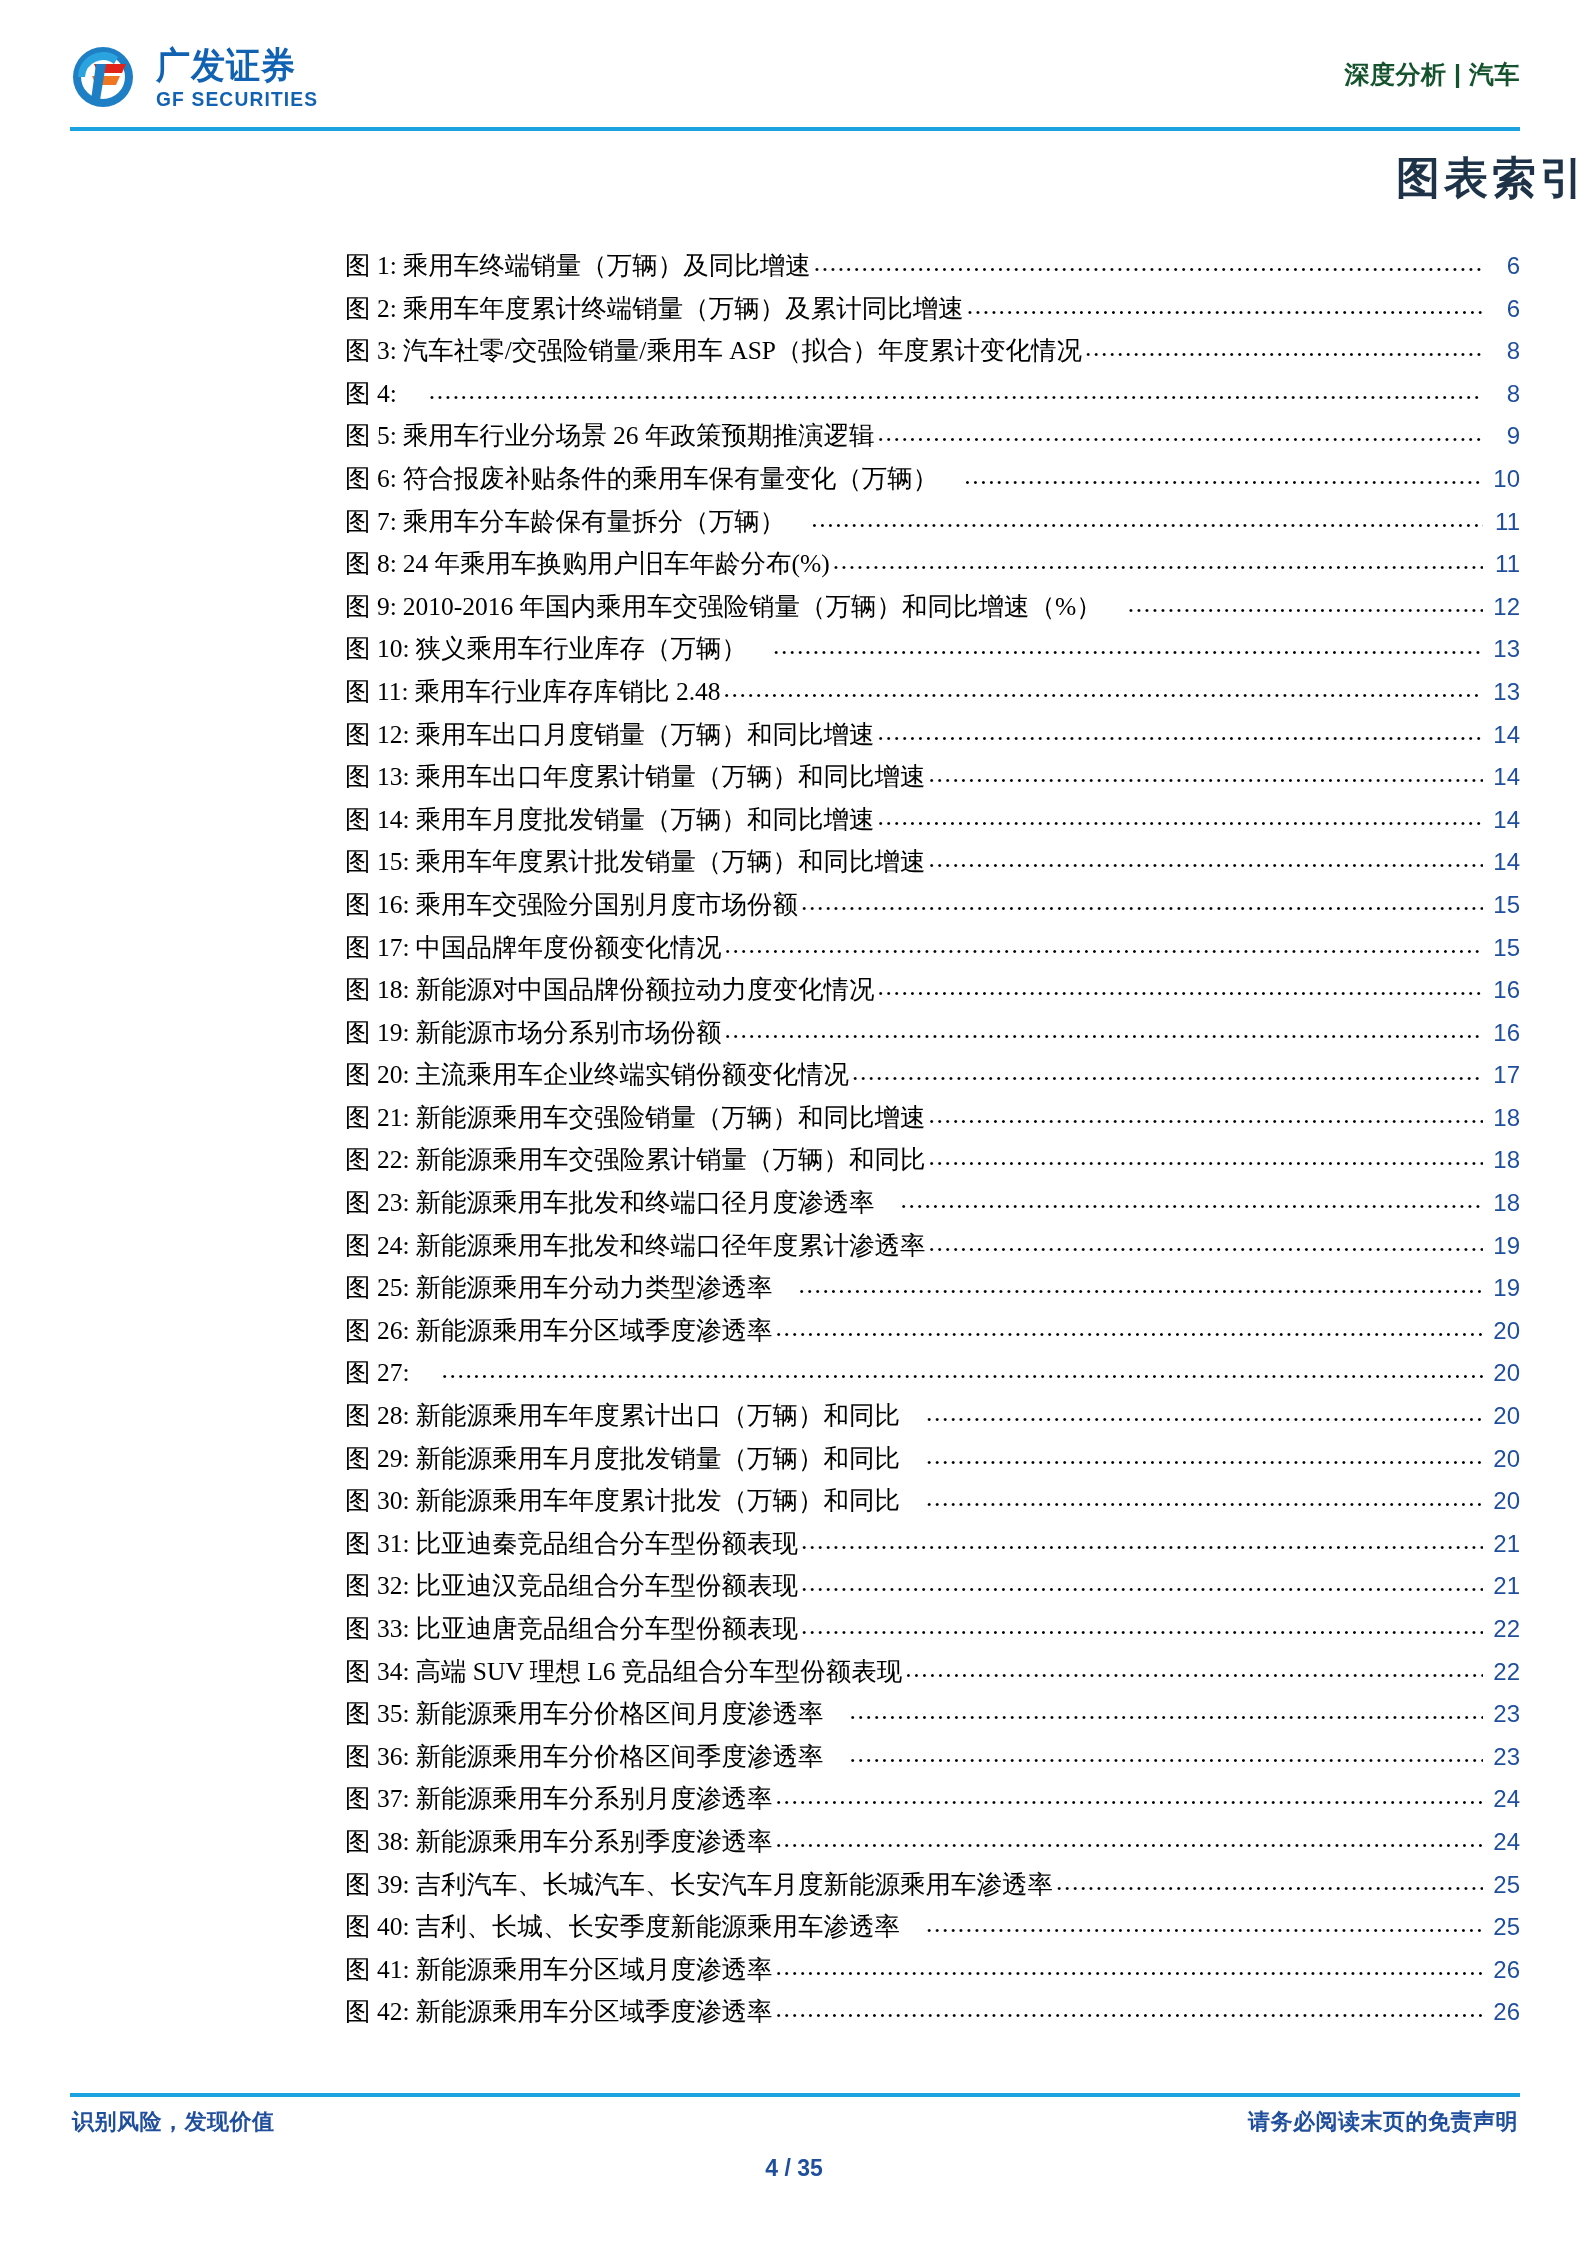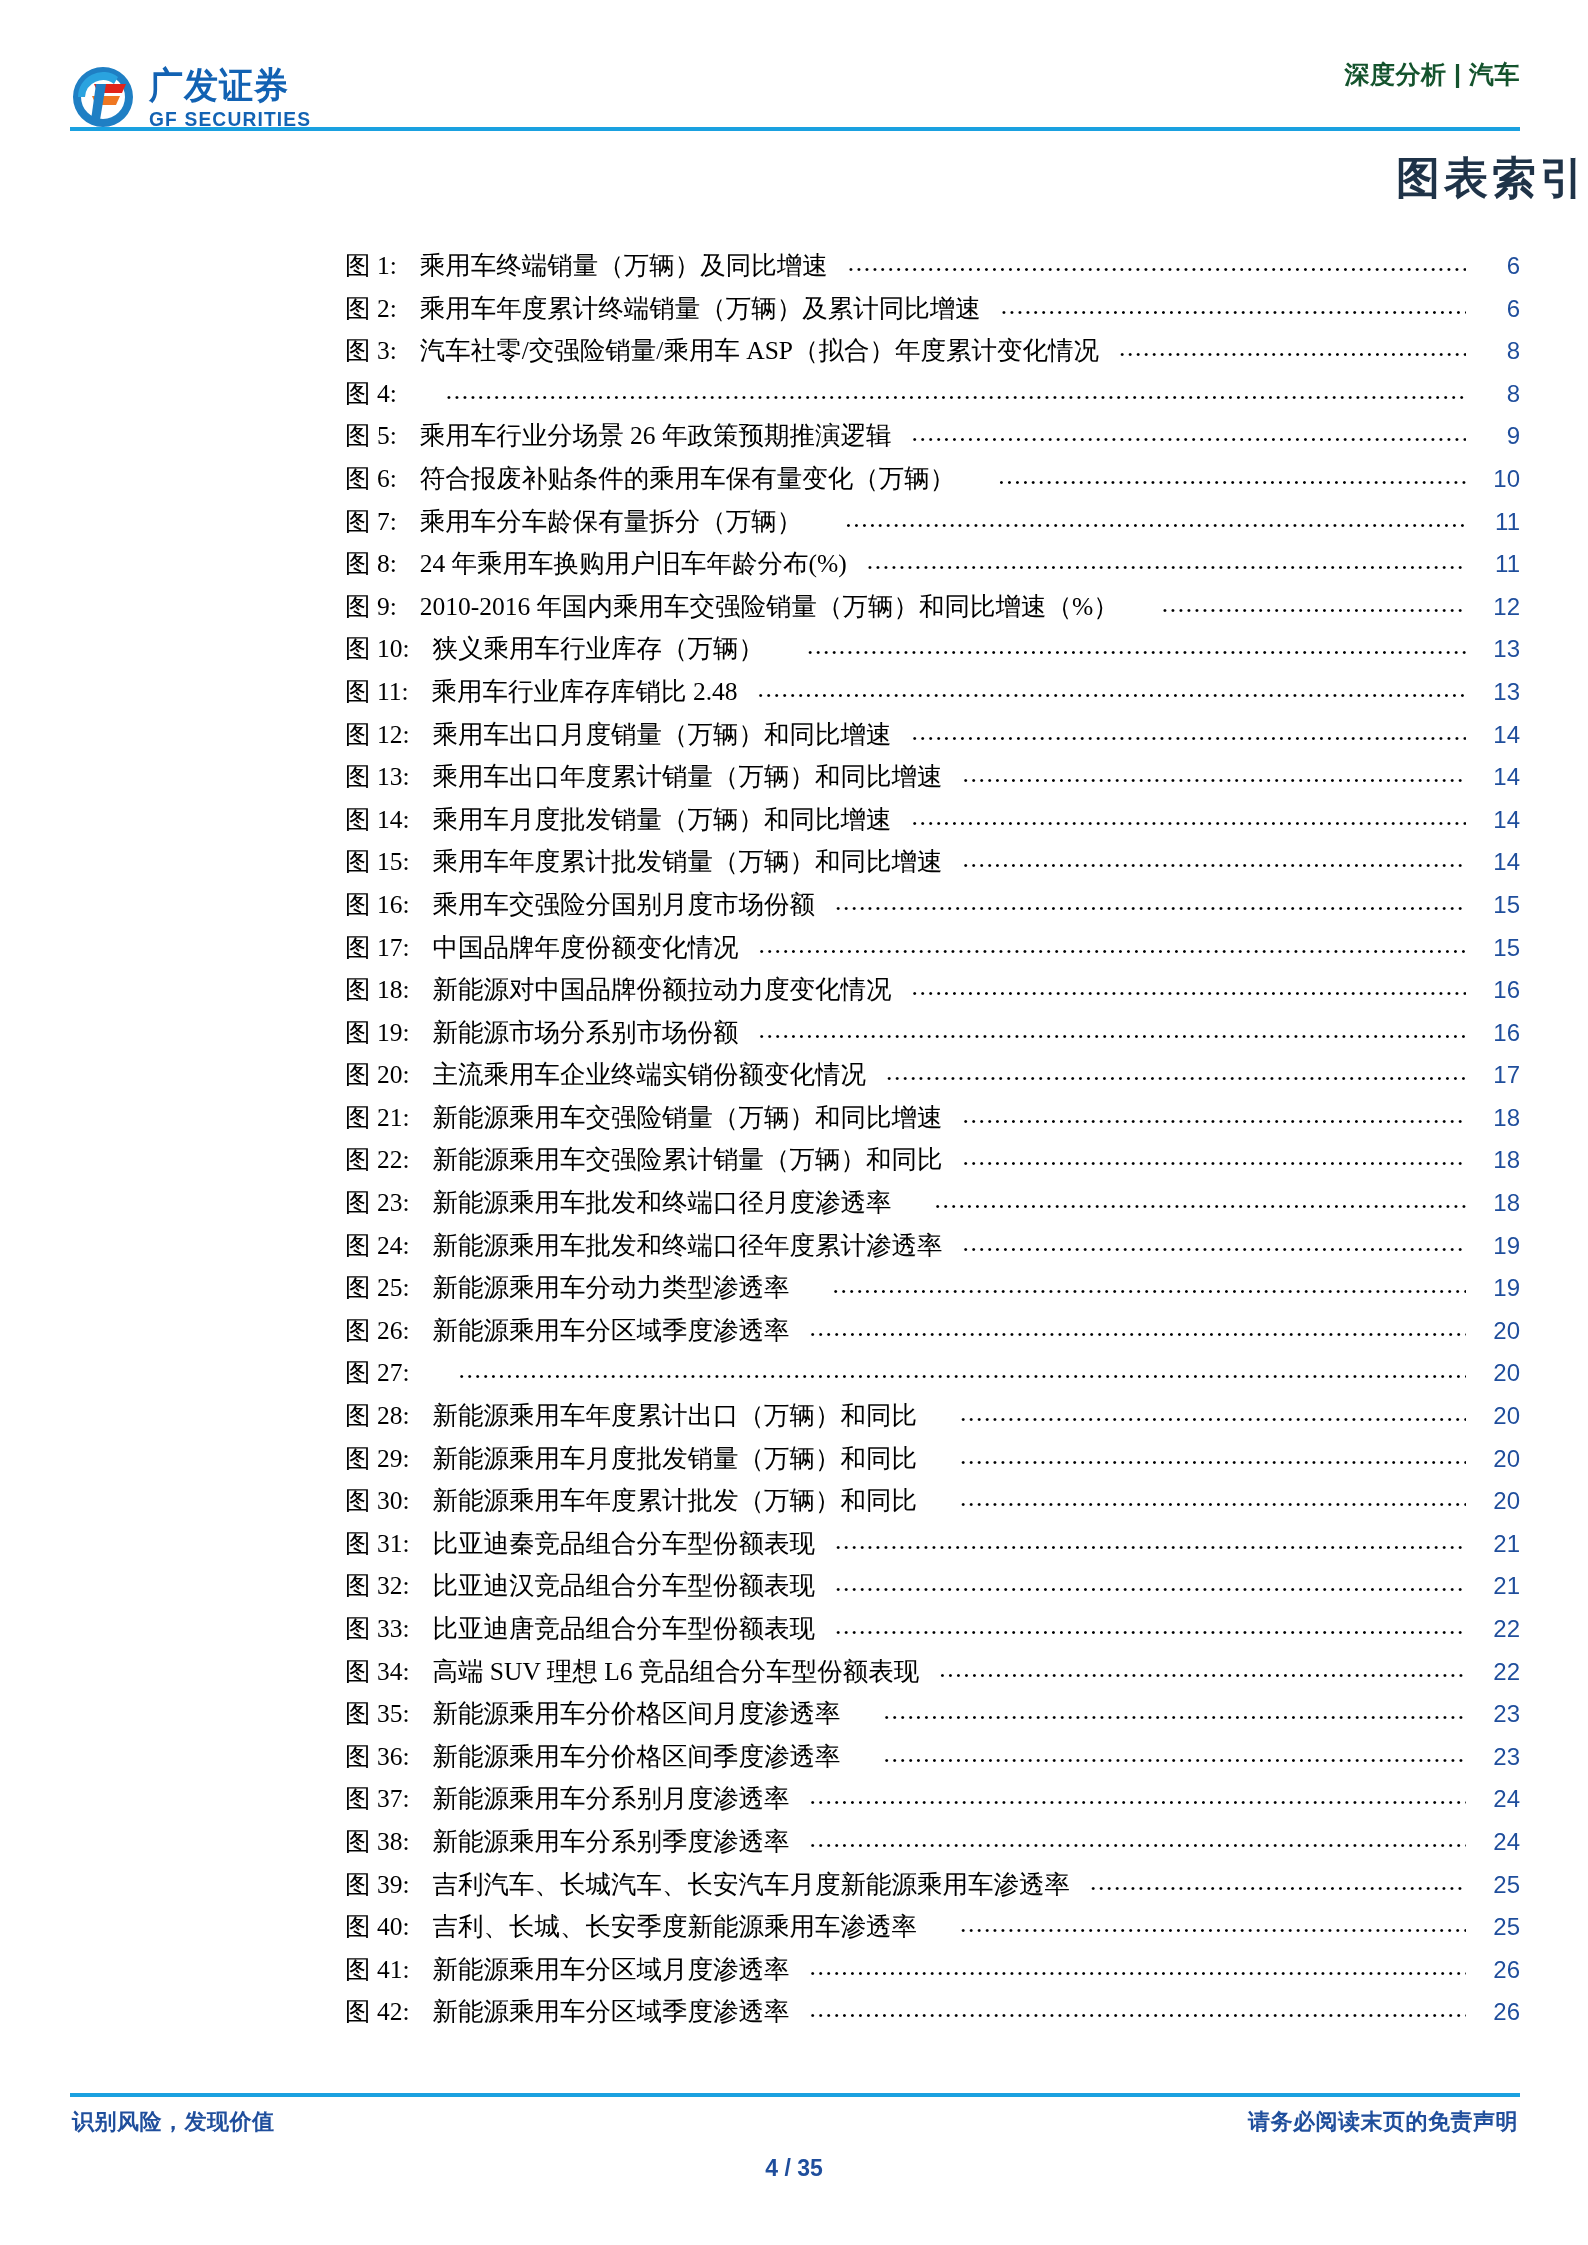--- a/index.html
+++ b/index.html
@@ -27,22 +27,21 @@
     top: 0;
     width: 1588px;
     height: 160px;
   }
   .logo-wrap {
     position: absolute;
     left: 70px;
     top: 44px;
     display: flex;
     align-items: flex-end;
-    gap: 13px;
-    margin-top: 20px;
+    gap: 20px;
   }
   .logo-mark {
     width: 66px;
     height: 66px;
     flex: 0 0 auto;
     position: relative;
   }
   .logo-text {
     display: flex;
     flex-direction: column;
@@ -109,21 +108,20 @@
     top: 245px;
     width: 1175px;
   }
   .toc-row {
     display: flex;
     align-items: baseline;
     font-size: 25.5px;
     line-height: 42.6px;
     color: #000000;
     white-space: nowrap;
-    gap: 17px;
   }
   .toc-num {
     flex: 0 0 auto;
     margin-right: 6px;
   }
   .toc-label {
     flex: 0 0 auto;
   }
   .toc-dots {
     flex: 1 1 auto;

